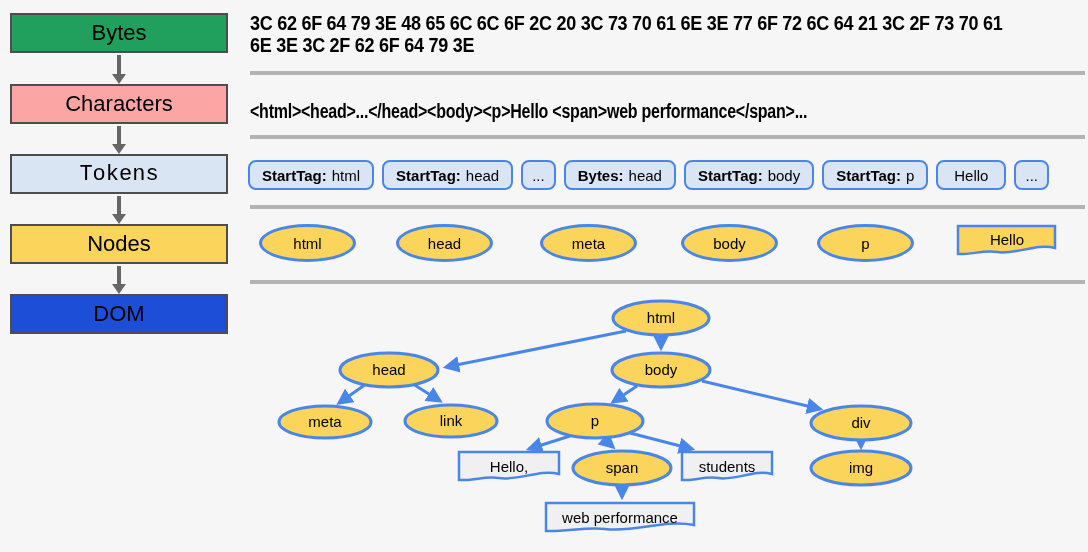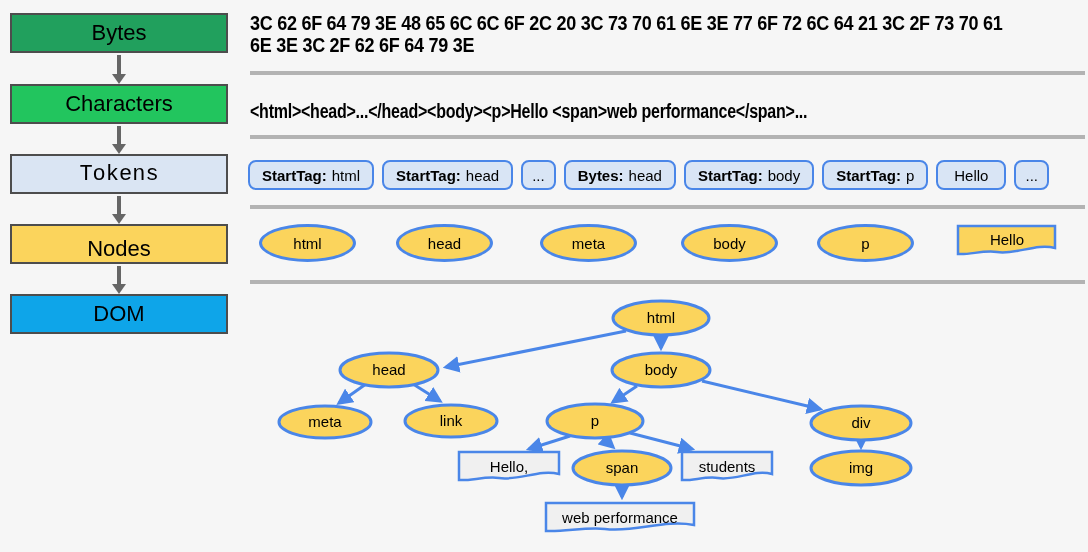--- a/index.html
+++ b/index.html
@@ -12,24 +12,24 @@
     overflow:hidden;
   }
   
   .stage {
     position:absolute; left:10px; width:218px; height:40px;
     border:2px solid #4d4d4d;
     display:flex; align-items:center; justify-content:center;
     font-size:22px;
   }
   .stage.bytes    { top:13px;  background:#21a05d; }
-  .stage.chars    { top:84px;  background:#22c55e; }
+  .stage.chars    { top:84px;  background:#fca5a5; }
   .stage.tokens   { top:154px; background:#dae5f3;font-family:Liberation Mono, monospace; }
-  .stage.nodes    { top:224px; background:#fbd45c;align-items:flex-end; }
-  .stage.dom      { top:294px; background:#0ea5e9; }
+  .stage.nodes    { top:224px; background:#fbd45c; }
+  .stage.dom      { top:294px; background:#1d4ed8; }
   .varrow { position:absolute; left:117px; width:4px; background:#666; }
   .varrow::after {
     content:""; position:absolute; left:-5px; bottom:-9px;
     border-left:7px solid transparent; border-right:7px solid transparent;
     border-top:10px solid #666;
   }
   .va1 { top:55px;  height:20px; }
   .va2 { top:126px; height:19px; }
   .va3 { top:196px; height:19px; }
   .va4 { top:266px; height:19px; }

